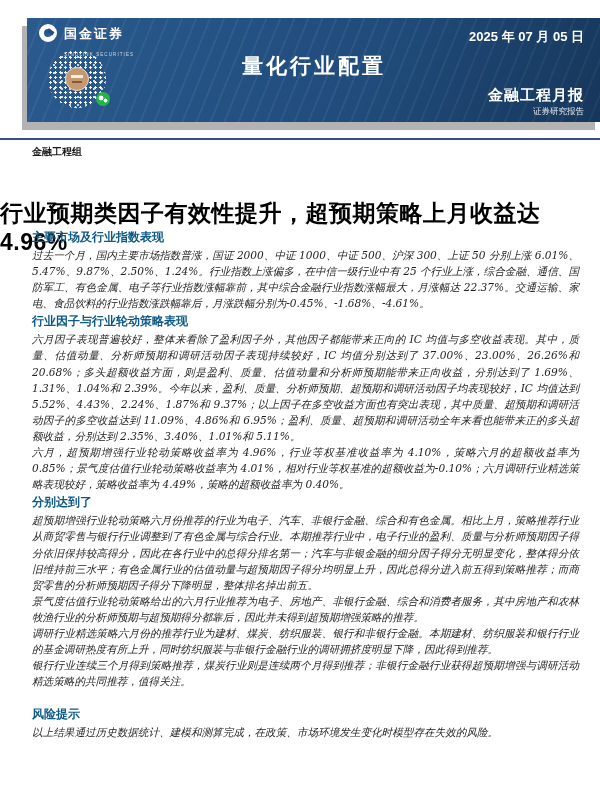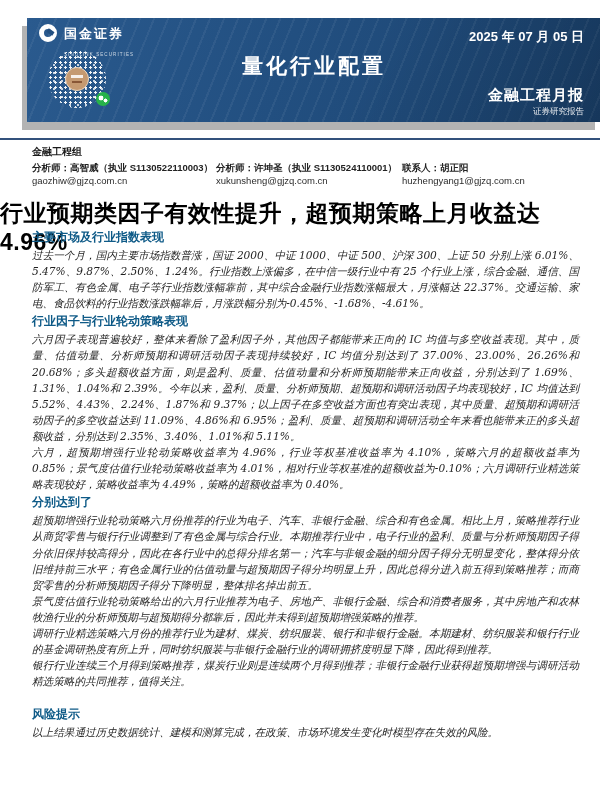--- a/index.html
+++ b/index.html
@@ -90,28 +90,20 @@
     <div class="banner-date">2025 年 07 月 05 日</div>
     <div class="banner-title">量化行业配置</div>
     <div class="report-type">金融工程月报</div>
     <div class="report-cat">证券研究报告</div>
   </div>
 
   <div class="rule"></div>
 
   <div class="analysts">
     <div class="group">金融工程组</div>
-    <div class="analyst-grid">
-      <div class="role">分析师：高智威（执业 S1130522110003）</div>
-      <div class="role">分析师：许坤圣（执业 S1130524110001）</div>
-      <div class="role">联系人：胡正阳</div>
-      <div class="mail">gaozhiw@gjzq.com.cn</div>
-      <div class="mail">xukunsheng@gjzq.com.cn</div>
-      <div class="mail">huzhengyang1@gjzq.com.cn</div>
-    </div>
   </div>
 
   <div class="main-title">行业预期类因子有效性提升，超预期策略上月收益达 4.96%</div>
 
   <div class="content">
 
     <div class="sec-h">主要市场及行业指数表现</div>
     <p class="para">过去一个月，国内主要市场指数普涨，国证 2000、中证 1000、中证 500、沪深 300、上证 50 分别上涨 6.01%、5.47%、9.87%、2.50%、1.24%。行业指数上涨偏多，在中信一级行业中有 25 个行业上涨，综合金融、通信、国防军工、有色金属、电子等行业指数涨幅靠前，其中综合金融行业指数涨幅最大，月涨幅达 22.37%。交通运输、家电、食品饮料的行业指数涨跌幅靠后，月涨跌幅分别为-0.45%、-1.68%、-4.61%。</p>
 
     <div class="sec-h">行业因子与行业轮动策略表现</div>

